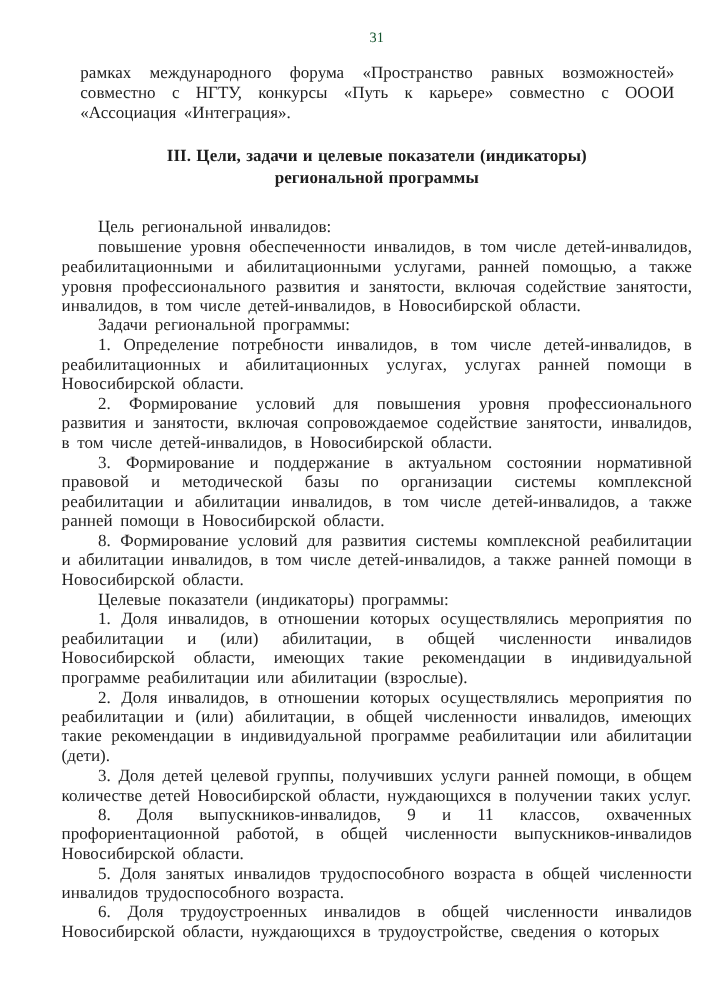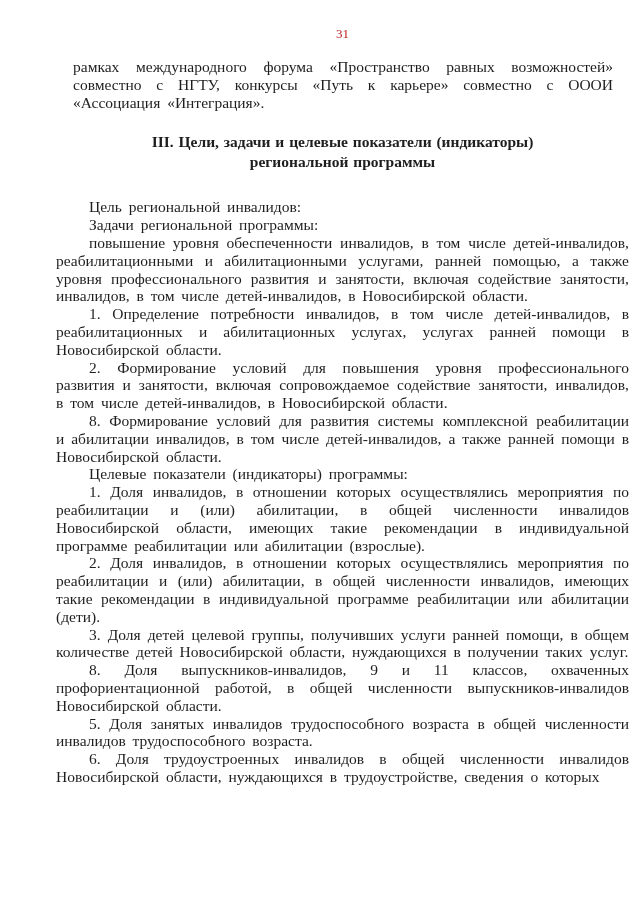--- a/index.html
+++ b/index.html
@@ -16,21 +16,21 @@
     font-family: "Liberation Serif", serif;
     color: #1e1e1e;
   }
   .pageno {
     position: absolute;
     top: 26px;
     left: 56px;
     width: 573px;
     text-align: center;
     font-size: 13px;
-    color: #b91c1c;
+    color: #14532d;
   }
   .content {
     position: absolute;
     top: 57px;
     left: 56px;
     width: 573px;
     font-size: 15.5px;
     line-height: 17.8px;
     text-align: justify;
     word-spacing: 3px;
@@ -62,24 +62,25 @@
   <div class="content">
 
     <p class="intro">рамках международного форума «Пространство равных возможностей» совместно с НГТУ, конкурсы «Путь к карьере» совместно с ОООИ «Ассоциация «Интеграция».</p>
 
     <div class="heading">
       <span>III. Цели, задачи и целевые показатели (индикаторы)</span><br>
       <span>региональной программы</span>
     </div>
 
     <p class="body">Цель региональной инвалидов:</p>
+    <p class="body">повышение уровня обеспеченности инвалидов, в том числе детей-инвалидов, реабилитационными и абилитационными услугами, ранней помощью, а также уровня профессионального развития и занятости, включая содействие занятости, инвалидов, в том числе детей-инвалидов, в Новосибирской области.</p>
     <p class="body">Задачи региональной программы:</p>
-    <p class="body">повышение уровня обеспеченности инвалидов, в том числе детей-инвалидов, реабилитационными и абилитационными услугами, ранней помощью, а также уровня профессионального развития и занятости, включая содействие занятости, инвалидов, в том числе детей-инвалидов, в Новосибирской области.</p>
     <p class="body">1. Определение потребности инвалидов, в том числе детей-инвалидов, в реабилитационных и абилитационных услугах, услугах ранней помощи в Новосибирской области.</p>
     <p class="body">2. Формирование условий для повышения уровня профессионального развития и занятости, включая сопровождаемое содействие занятости, инвалидов, в том числе детей-инвалидов, в Новосибирской области.</p>
+    <p class="body">3. Формирование и поддержание в актуальном состоянии нормативной правовой и методической базы по организации системы комплексной реабилитации и абилитации инвалидов, в том числе детей-инвалидов, а также ранней помощи в Новосибирской области.</p>
     <p class="body">8. Формирование условий для развития системы комплексной реабилитации и абилитации инвалидов, в том числе детей-инвалидов, а также ранней помощи в Новосибирской области.</p>
     <p class="body">Целевые показатели (индикаторы) программы:</p>
     <p class="body">1. Доля инвалидов, в отношении которых осуществлялись мероприятия по реабилитации и (или) абилитации, в общей численности инвалидов Новосибирской области, имеющих такие рекомендации в индивидуальной программе реабилитации или абилитации (взрослые).</p>
     <p class="body">2. Доля инвалидов, в отношении которых осуществлялись мероприятия по реабилитации и (или) абилитации, в общей численности инвалидов, имеющих такие рекомендации в индивидуальной программе реабилитации или абилитации (дети).</p>
     <p class="body">3. Доля детей целевой группы, получивших услуги ранней помощи, в общем количестве детей Новосибирской области, нуждающихся в получении таких услуг.</p>
     <p class="body">8. Доля выпускников-инвалидов, 9 и 11 классов, охваченных профориентационной работой, в общей численности выпускников-инвалидов Новосибирской области.</p>
     <p class="body">5. Доля занятых инвалидов трудоспособного возраста в общей численности инвалидов трудоспособного возраста.</p>
     <p class="body">6. Доля трудоустроенных инвалидов в общей численности инвалидов Новосибирской области, нуждающихся в трудоустройстве, сведения о которых</p>
 
   </div>

